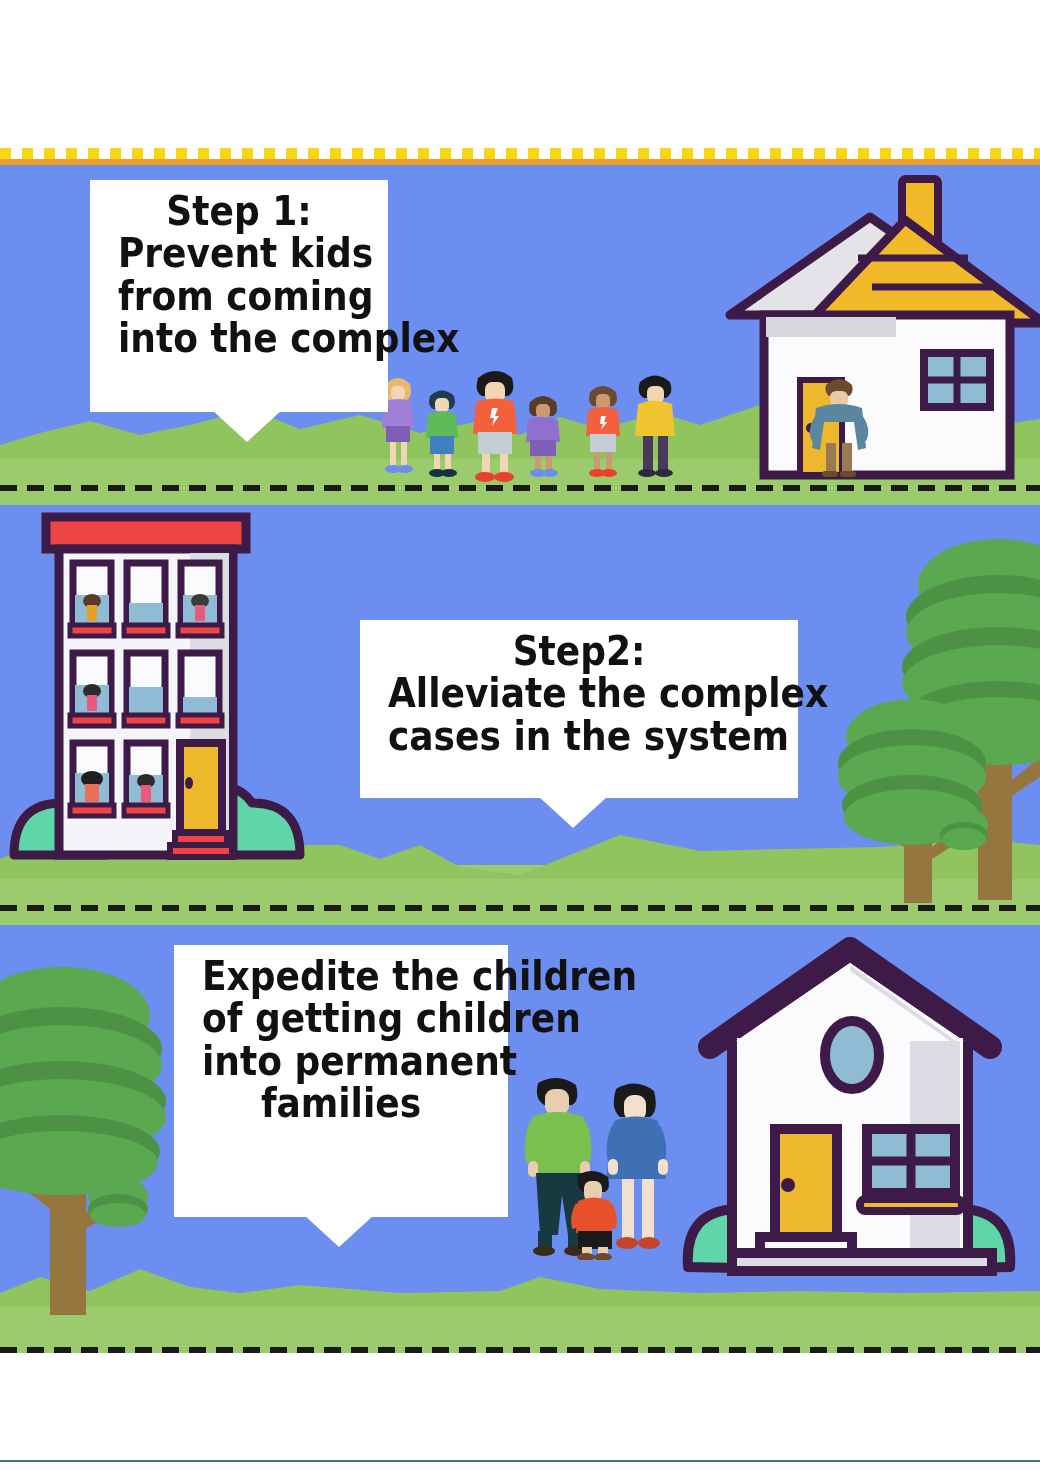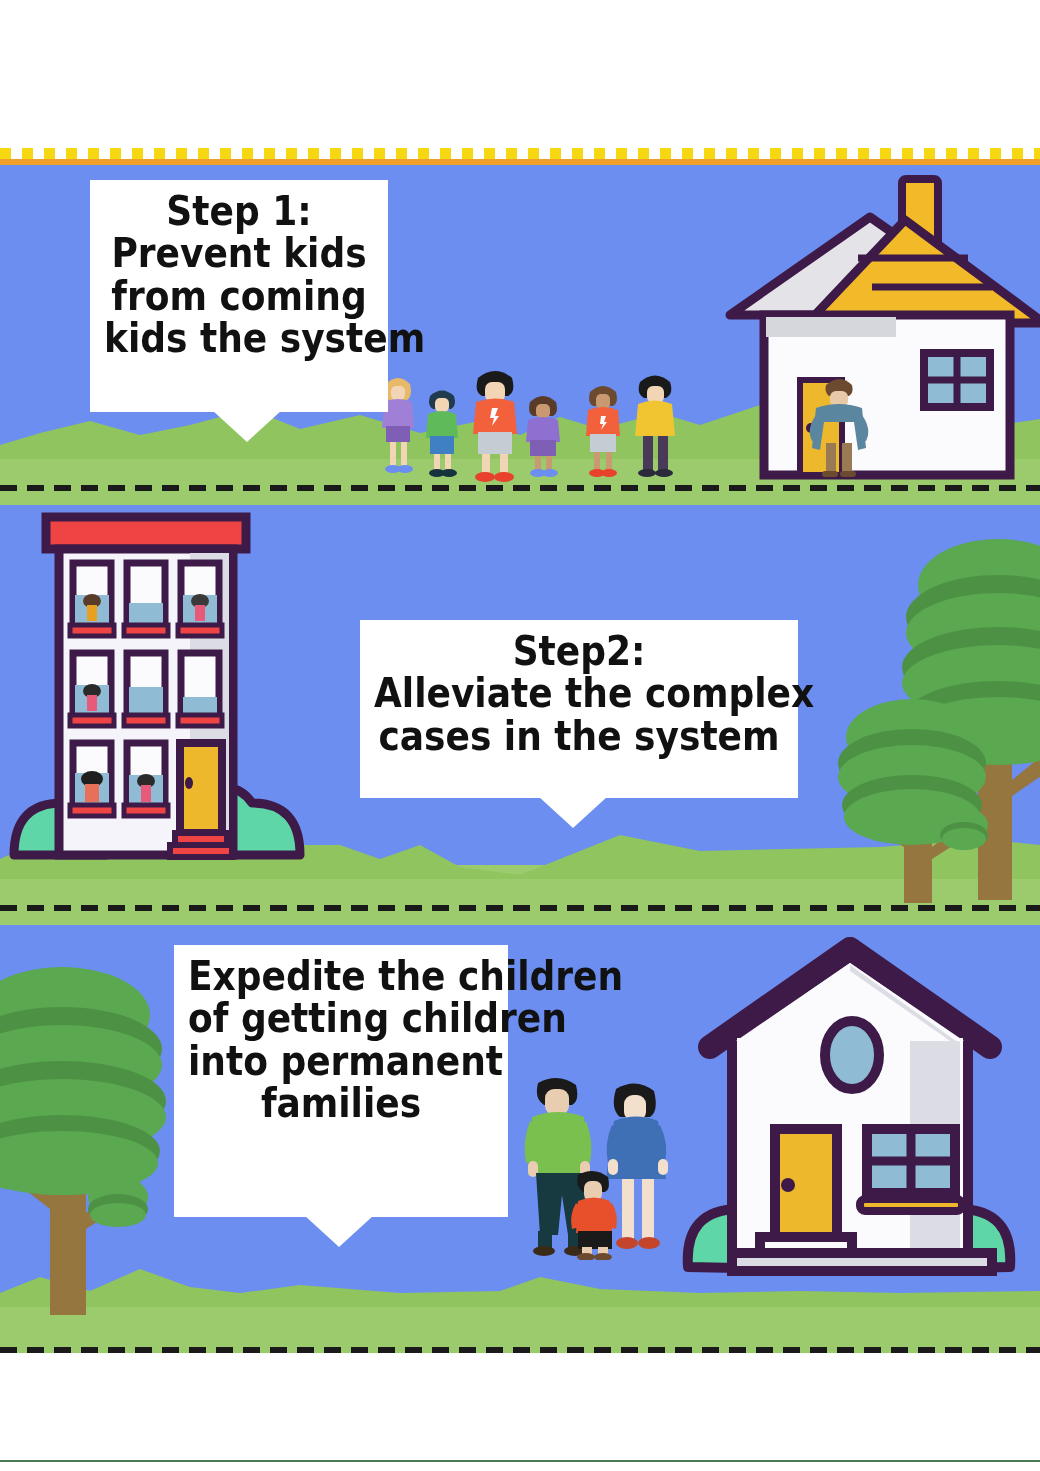--- a/index.html
+++ b/index.html
@@ -73,21 +73,21 @@
   }
   .footer-rule {
     position:absolute; left:0; top:1460px; width:1040px; height:2px; background:#4a7a55;
   }
 
   
   .bubble {
     position:absolute; background:#ffffff;
     font-family:"DejaVu Sans Condensed","Liberation Sans", sans-serif;
     font-weight:700; color:#111111; text-align:center;
-    line-height:1.06; padding:10px 14px 8px;
+    line-height:1.06; padding:10px 28px 8px;
     z-index:6;
   }
   .bubble .tail {
     position:absolute; bottom:-30px; width:70px; height:32px;
     background:#ffffff;
     clip-path:polygon(0 0,100% 0,50% 100%);
   }
   #bubble1 { left:90px; top:180px; width:298px; height:232px; font-size:40px; }
   #bubble1 .tail { left:122px; }
   #bubble2 { left:360px; top:620px; width:438px; height:178px; font-size:40px; }
@@ -200,21 +200,21 @@
       </g>
     </svg>
 
     <div class="dashline"></div>
   </div>
 
   <div class="bubble" id="bubble1">
     <span class="ln">Step 1:</span>
     <span class="ln">Prevent kids</span>
     <span class="ln">from coming</span>
-    <span class="ln">kids the system</span>
+    <span class="ln">into the complex</span>
     <span class="tail"></span>
   </div>
 
   <div class="sec" id="sec2">
     <div class="grass"></div>
     <svg class="hills" viewBox="0 0 1040 60" preserveAspectRatio="none">
       <path d="M0,40 L60,14 L180,10 L180,26 L340,26 L380,40 L420,26 L460,48 L520,56 L560,40 L620,16 L700,32 L880,28 L980,20 L1040,26 L1040,60 L0,60 Z" fill="#8fc45f"></path>
     </svg>
 
     <svg style="position:absolute;left:830px;top:20px;width:215px;height:380px" viewBox="0 0 215 380">

